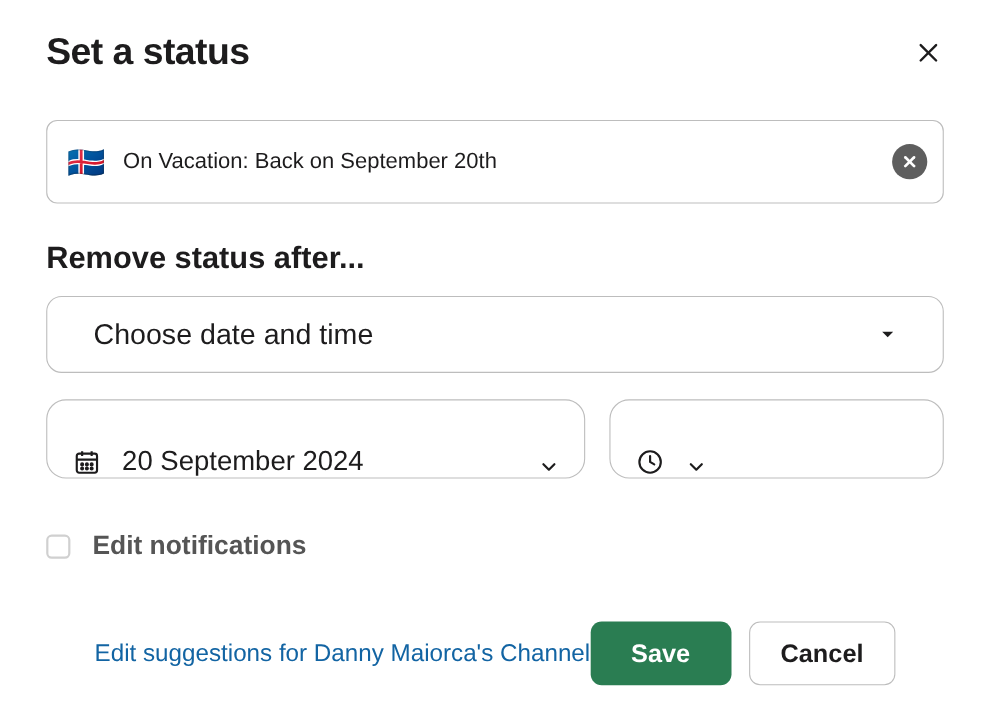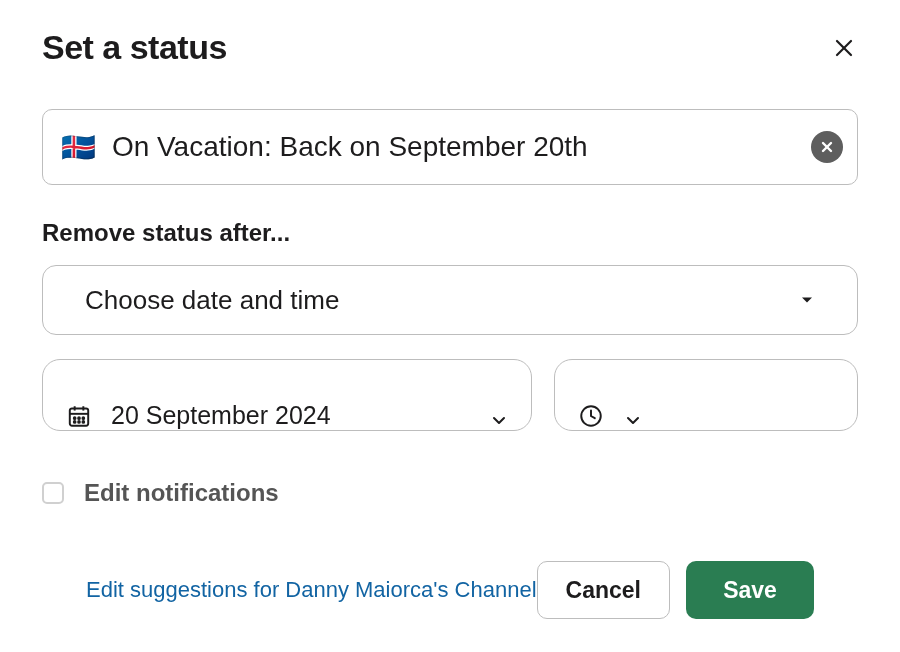--- a/index.html
+++ b/index.html
@@ -44,40 +44,40 @@
       align-items: center;
       padding: 0 14px 0 18px;
       margin-bottom: 34px;
     }
     .status-emoji {
       font-size: 28px;
       margin-right: 16px;
     }
     .status-text {
       flex: 1;
-      font-size: 28px;
+      font-size: 20px;
       color: #1d1c1d;
       border: none;
       outline: none;
       background: transparent;
     }
     .clear-pill {
       width: 32px;
       height: 32px;
       border-radius: 50%;
       background: #5e5e5e;
       display: flex;
       align-items: center;
       justify-content: center;
       cursor: pointer;
       color: #fff;
     }
     .clear-pill svg { width: 16px; height: 16px; }
     .section-label {
-      font-size: 24px;
+      font-size: 28px;
       font-weight: 700;
       margin-bottom: 18px;
     }
     .select-box {
       border: 1.5px solid #bdbdbd;
       border-radius: 14px;
       height: 70px;
       display: flex;
       align-items: center;
       justify-content: space-between;
@@ -253,16 +253,16 @@
 </div>
 
 <div class="checkbox-row">
   <div class="checkbox"></div>
   <span class="checkbox-label">Edit notifications</span>
 </div>
 
 <div class="footer-row">
   <span class="link-text">Edit suggestions for Danny Maiorca's Channel</span>
   <div class="button-group">
+    <button class="btn btn-save">Save</button>
     <button class="btn btn-cancel">Cancel</button>
-    <button class="btn btn-save">Save</button>
   </div>
 </div>
 
 </body></html>

